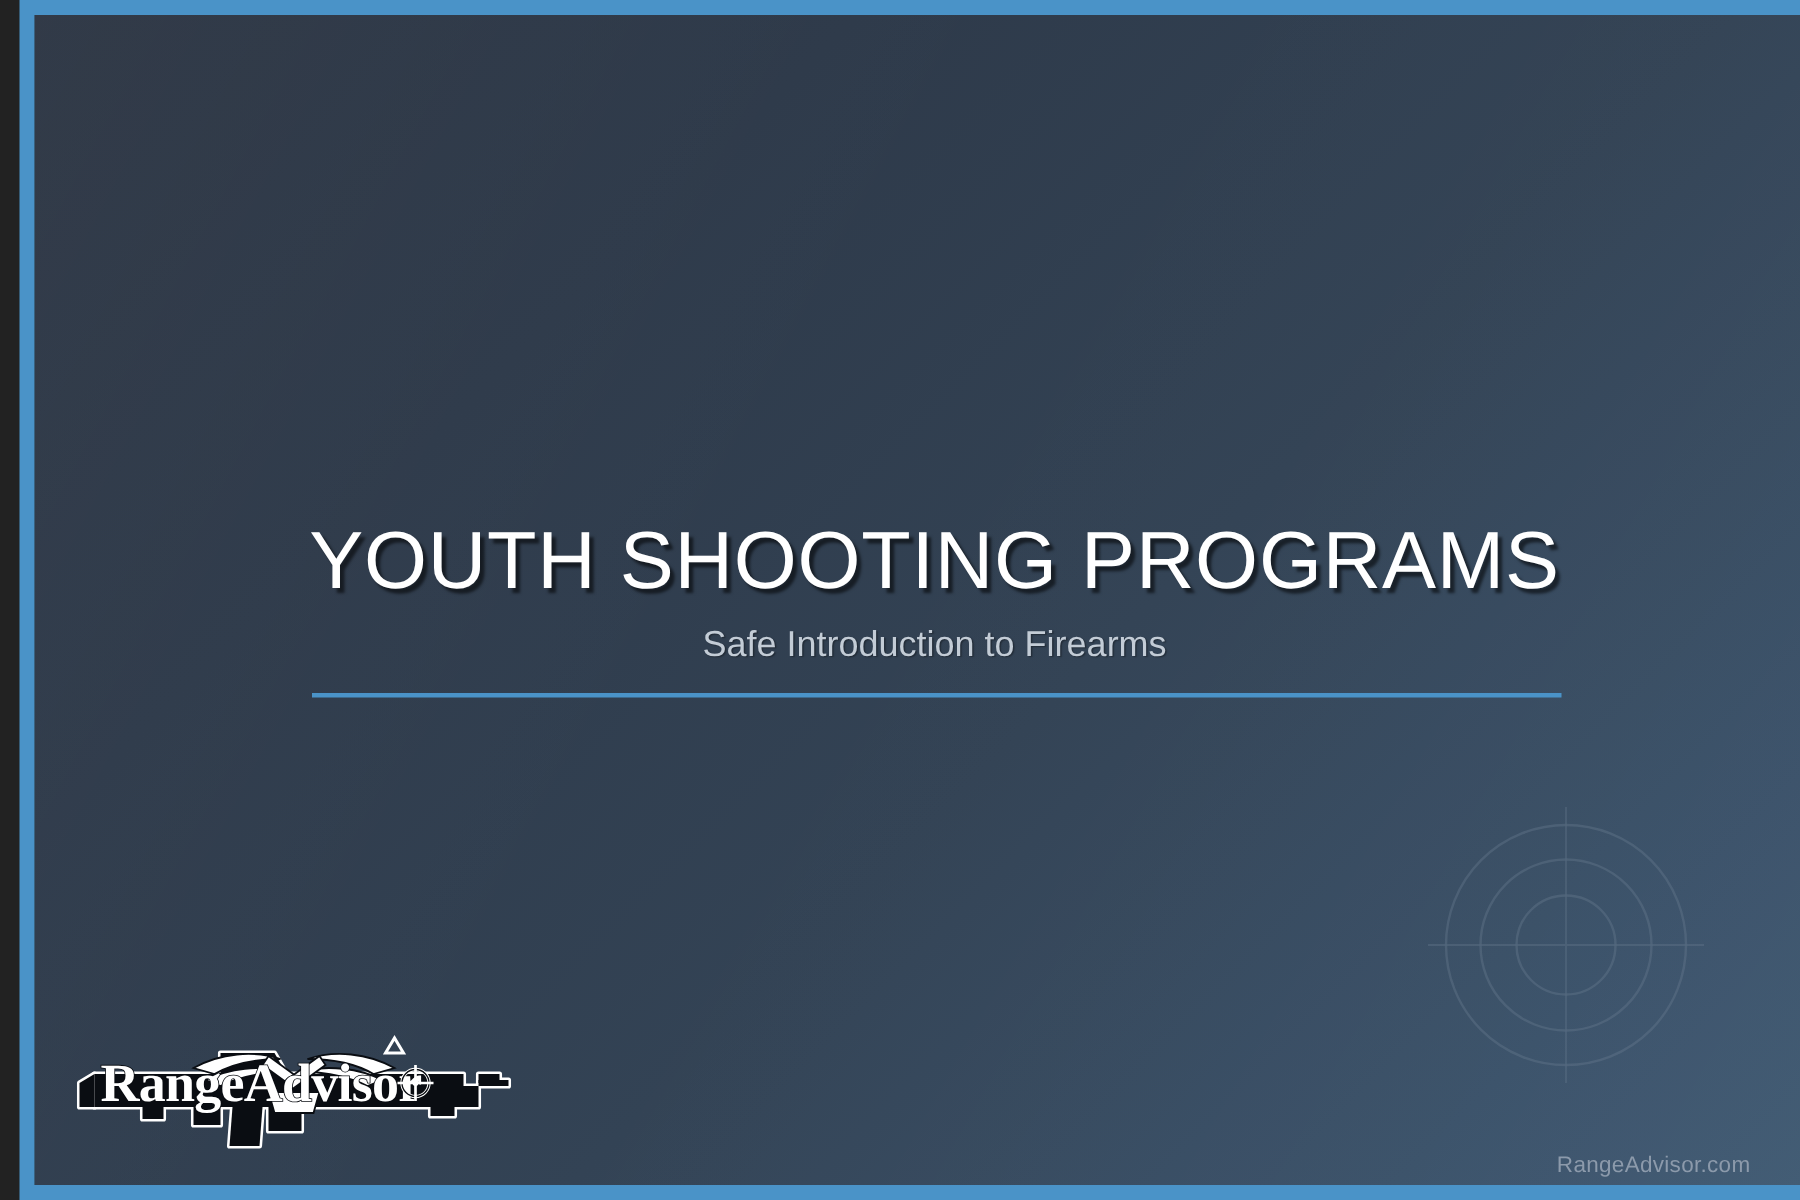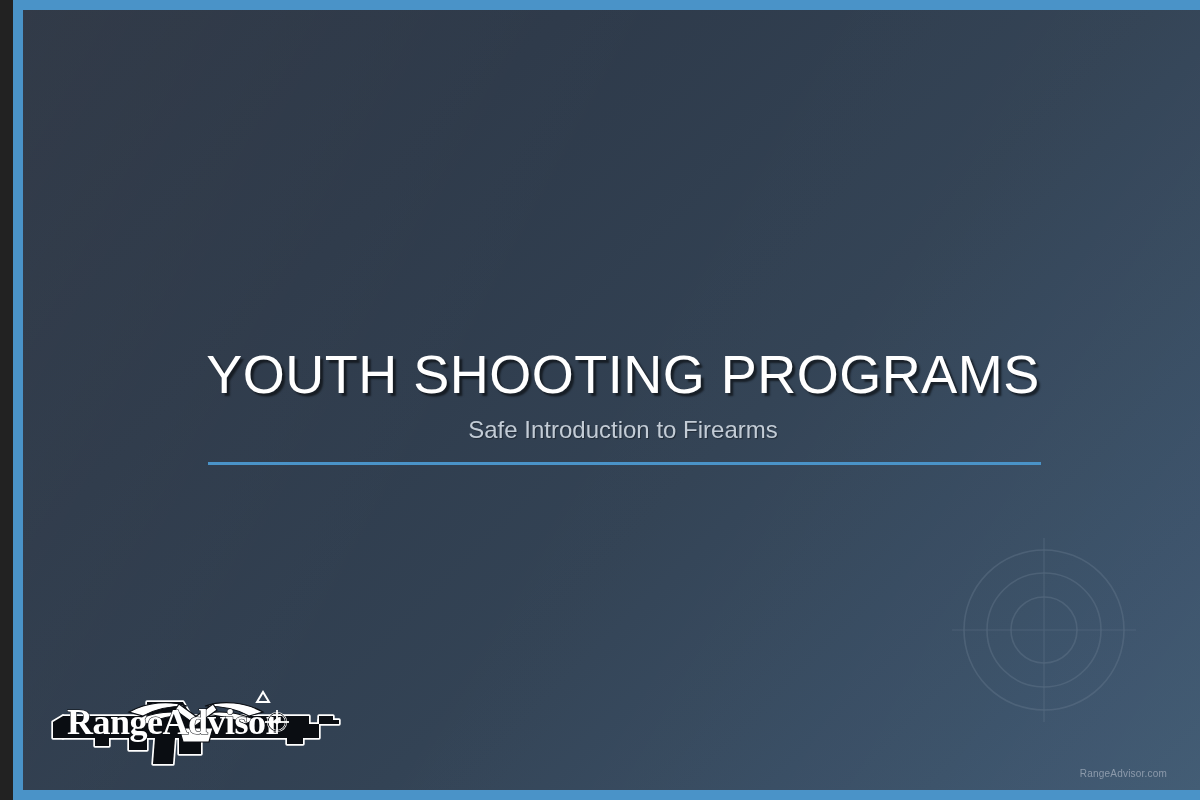--- a/index.html
+++ b/index.html
@@ -90,21 +90,21 @@
     width: 290px;
     height: 100px;
   }
   .logo svg { display: block; }
 
   
   .footer {
     position: absolute;
     right: 36px;
     top: 758px;
-    font-size: 10px;
+    font-size: 15px;
     color: #8c9aab;
     letter-spacing: 0.2px;
     white-space: nowrap;
   }
 </style>
 </head>
 <body>
 
 <div class="slide">
 

